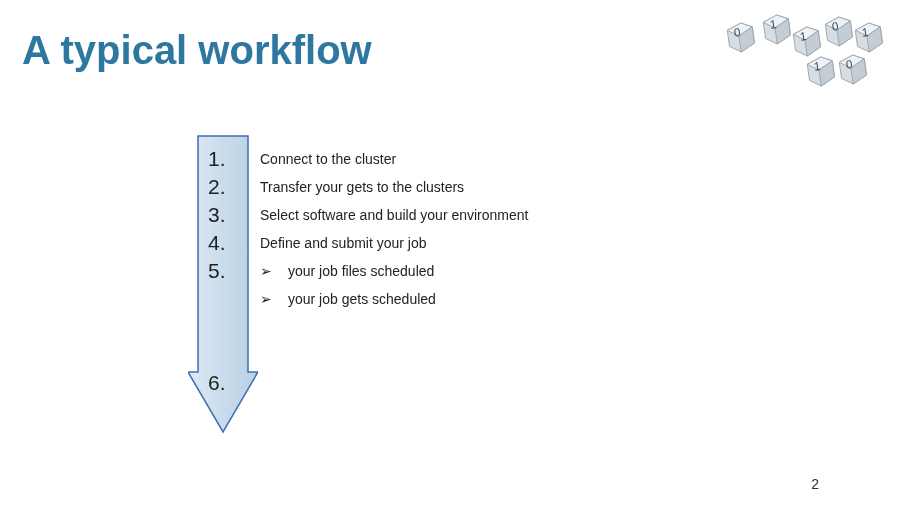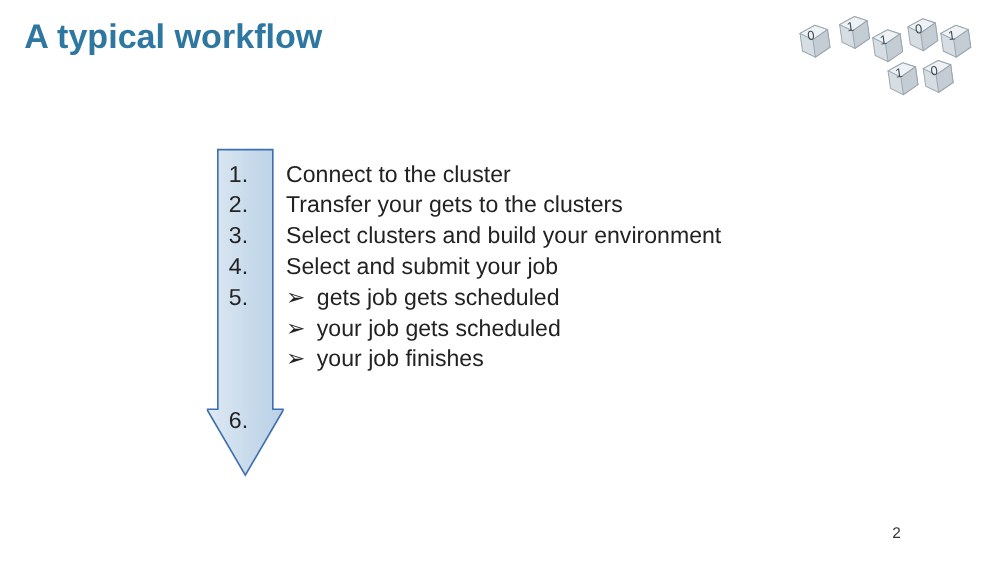--- a/index.html
+++ b/index.html
@@ -14,22 +14,22 @@
     position: relative;
   }
   .slide {
     position: relative;
     width: 907px;
     height: 510px;
   }
   .title {
     position: absolute;
     left: 22px;
-    top: 16px;
-    font-size: 31px;
+    top: 28px;
+    font-size: 40px;
     font-weight: 600;
     color: #2e77a0;
   }
   .arrow-shape {
     position: absolute;
     left: 188px;
     top: 134px;
     width: 70px;
     height: 300px;
   }
@@ -42,21 +42,21 @@
     line-height: 28px;
     color: #222;
     font-weight: 400;
   }
   .numbers div { height: 28px; }
   .numbers .gap { height: 84px; }
   .content {
     position: absolute;
     left: 260px;
     top: 145px;
-    font-size: 21px;
+    font-size: 14px;
     line-height: 28px;
     color: #222;
   }
   .content .row { height: 28px; white-space: nowrap; }
   .content .sub { padding-left: 0; }
   .content .sub .bullet { display: inline-block; width: 28px; }
   .logo {
     position: absolute;
     right: 20px;
     top: 10px;
@@ -163,22 +163,21 @@
     <div>3.</div>
     <div>4.</div>
     <div>5.</div>
     <div class="gap"></div>
     <div>6.</div>
   </div>
 
   <div class="content">
     <div class="row">Connect to the cluster</div>
     <div class="row">Transfer your gets to the clusters</div>
-    <div class="row">Select clusters and build your environment</div>
-    <div class="row">Select and submit your job</div>
-    <div class="row sub"><span class="bullet">➢</span><span>gets job gets scheduled</span></div>
+    <div class="row">Select software and build your environment</div>
+    <div class="row">Define and submit your job</div>
+    <div class="row sub"><span class="bullet">➢</span><span>your job files scheduled</span></div>
     <div class="row sub"><span class="bullet">➢</span><span>your job gets scheduled</span></div>
-    <div class="row sub"><span class="bullet">➢</span><span>your job finishes</span></div>
   </div>
 
   <div class="pagenum">2</div>
 
 </div>
 
 </body></html>

